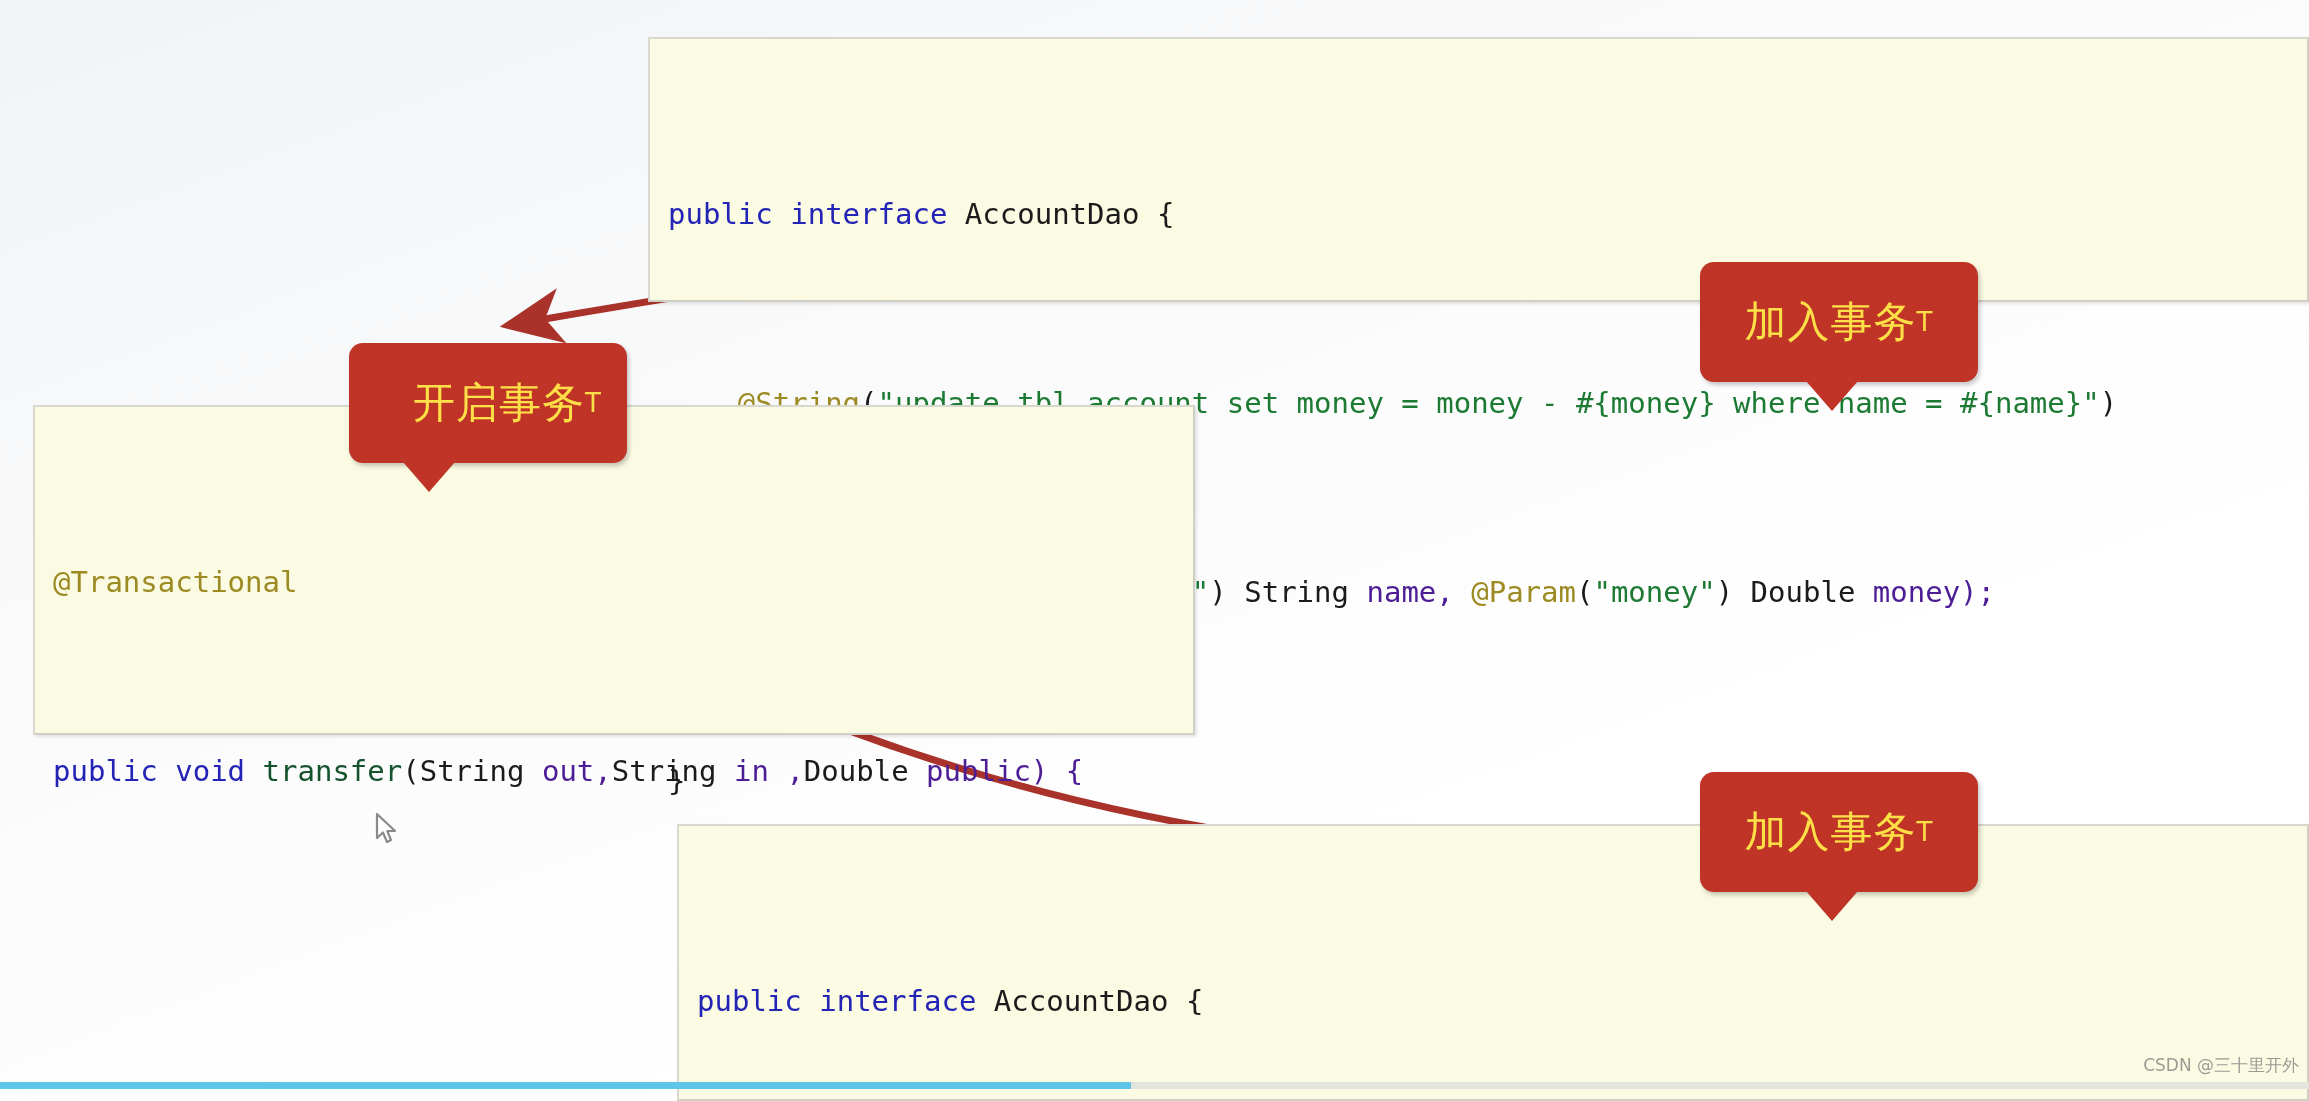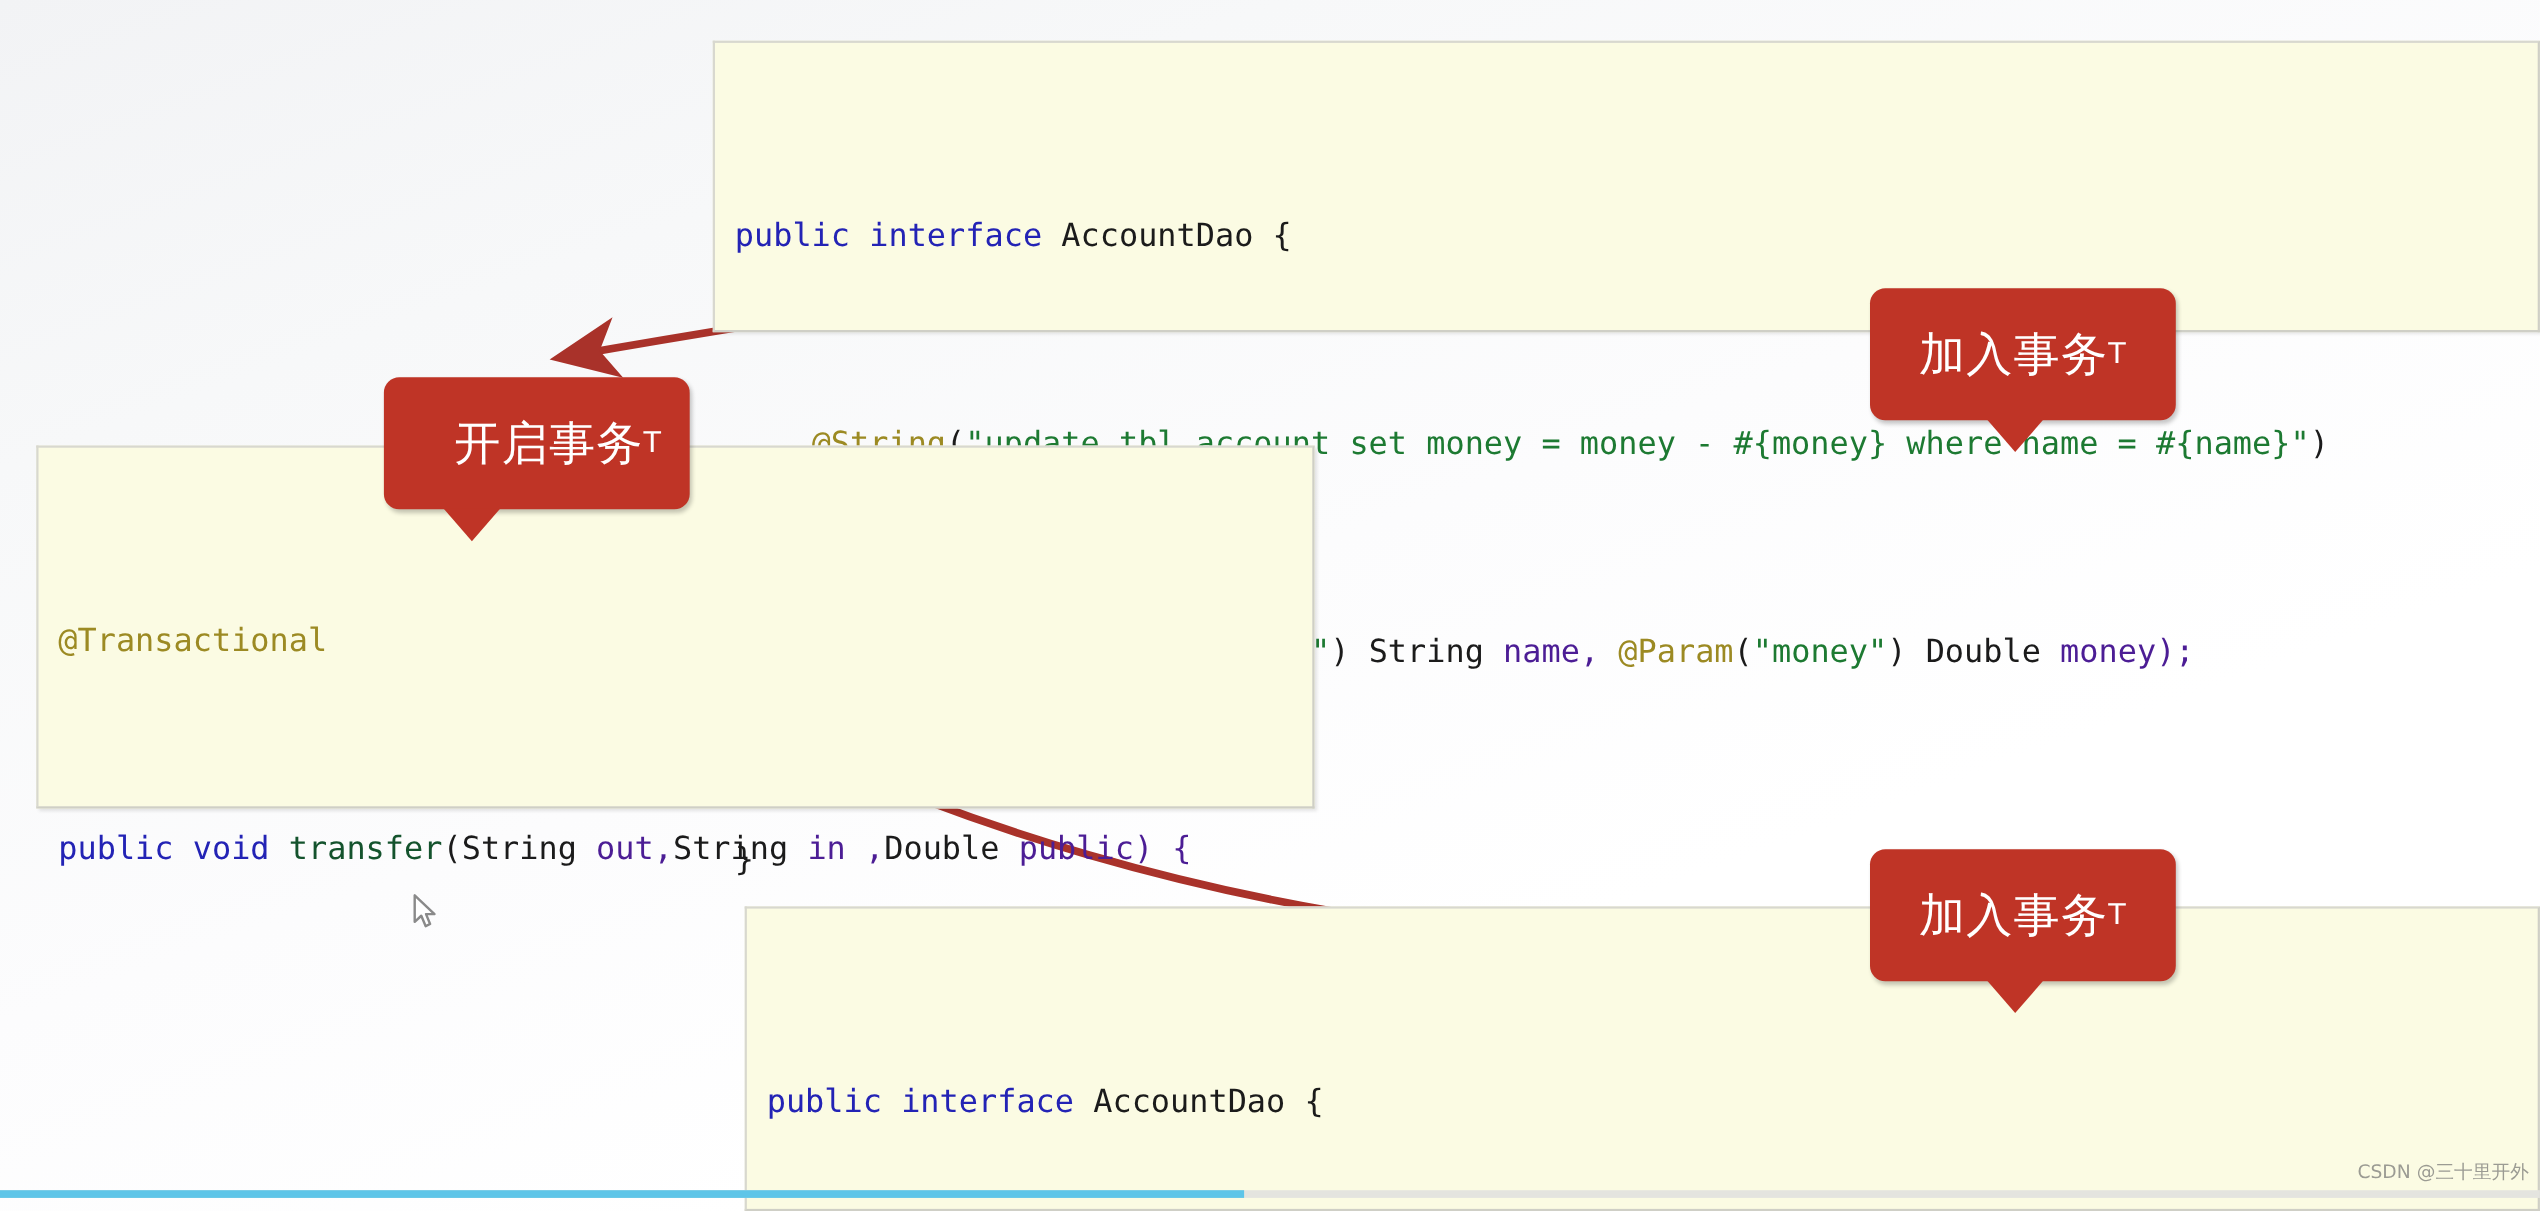--- a/index.html
+++ b/index.html
@@ -54,21 +54,21 @@
   .str  { color: #1d7a32; }
   .mth  { color: #14532d; }          
   .fld  { color: #9b4d9b; }          
   .pln  { color: #4c1d95; }
   .punc { color: #1b1b1b; }
 
   
   .callout {
     position: absolute;
     background: #bf3426;
-    color: #ffffff;
+    color: #fde047;
     border-radius: 14px;
     box-shadow: 2px 3px 4px rgba(0,0,0,0.22);
     font-family: "DejaVu Sans", sans-serif;
     font-size: 42px;
     font-weight: 400;
     display: flex;
     align-items: center;
     justify-content: center;
     letter-spacing: 1px;
     box-sizing: border-box;

